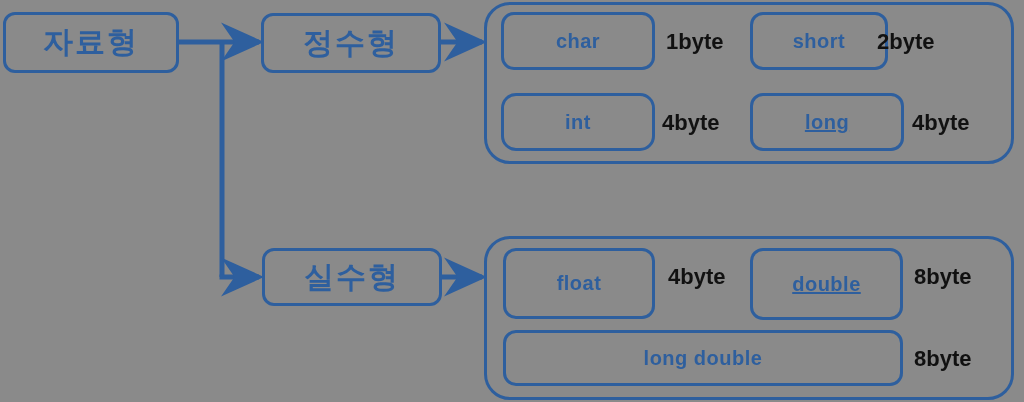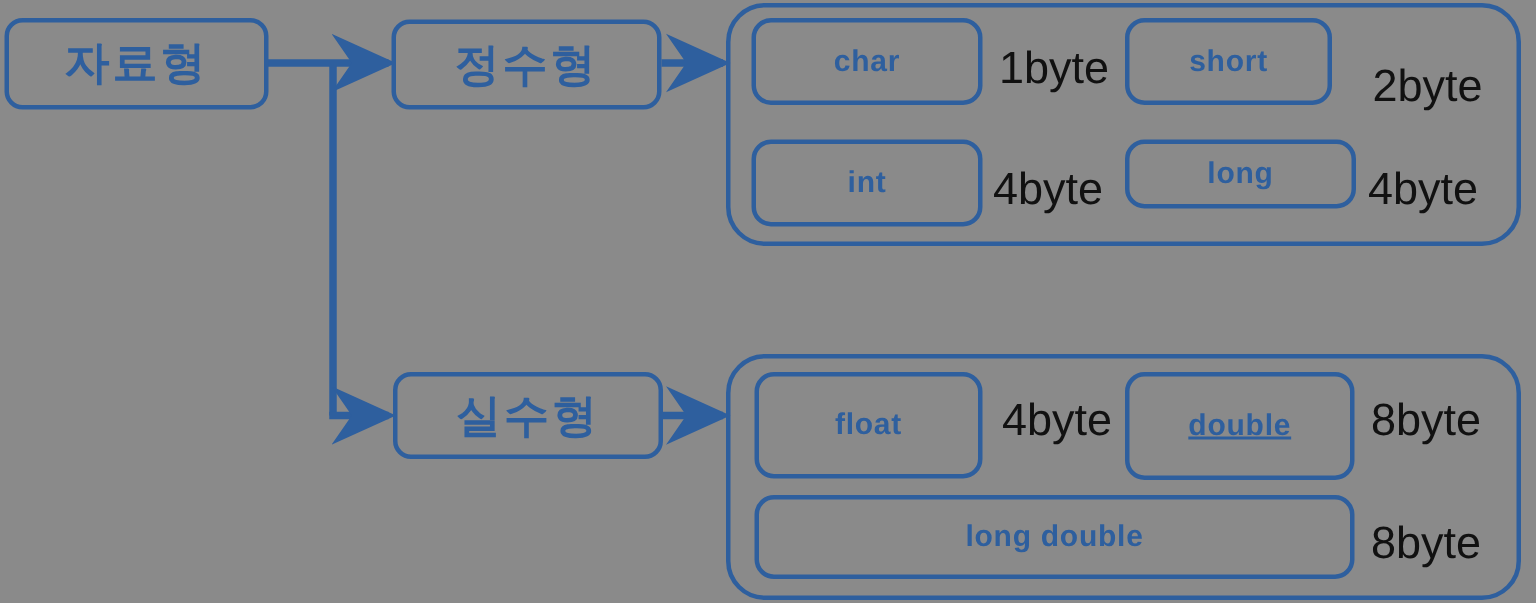--- a/index.html
+++ b/index.html
@@ -51,22 +51,22 @@
     box-sizing: border-box;
     border: 3px solid #2e5f9e;
     border-radius: 26px;
     background: transparent;
   }
 
   
   .byte-label {
     position: absolute;
     color: #111111;
-    font-weight: normal;
-    font-size: 30px;
+    font-weight: bold;
+    font-size: 22px;
     line-height: 1;
     white-space: nowrap;
   }
 
   
   #connectors {
     position: absolute;
     left: 0;
     top: 0;
     width: 1024px;
@@ -110,32 +110,32 @@
   <div class="node type" style="left:501px; top:12px; width:154px; height:58px;">
     <span>char</span>
   </div>
   <div class="byte-label" style="left:666px; top:31px;">
     <span>1byte</span>
   </div>
 
   <div class="node type" style="left:750px; top:12px; width:138px; height:58px;">
     <span>short</span>
   </div>
-  <div class="byte-label" style="left:915px; top:31px;margin-top:12px;">
+  <div class="byte-label" style="left:877px; top:31px;">
     <span>2byte</span>
   </div>
 
-  <div class="node type" style="left:501px; top:93px; width:154px; height:58px;">
+  <div class="node type" style="left:501px; top:93px; width:154px; height:58px;border-radius:15px;">
     <span>int</span>
   </div>
   <div class="byte-label" style="left:662px; top:112px;">
     <span>4byte</span>
   </div>
 
-  <div class="node type" style="left:750px; top:93px; width:154px; height:46px;">
+  <div class="node type" style="left:750px; top:93px; width:154px; height:58px;text-decoration:underline;">
     <span>long</span>
   </div>
   <div class="byte-label" style="left:912px; top:112px;">
     <span>4byte</span>
   </div>
 
   <div class="node korean" style="left:262px; top:248px; width:180px; height:58px;">
     <span>실수형</span>
   </div>
 

